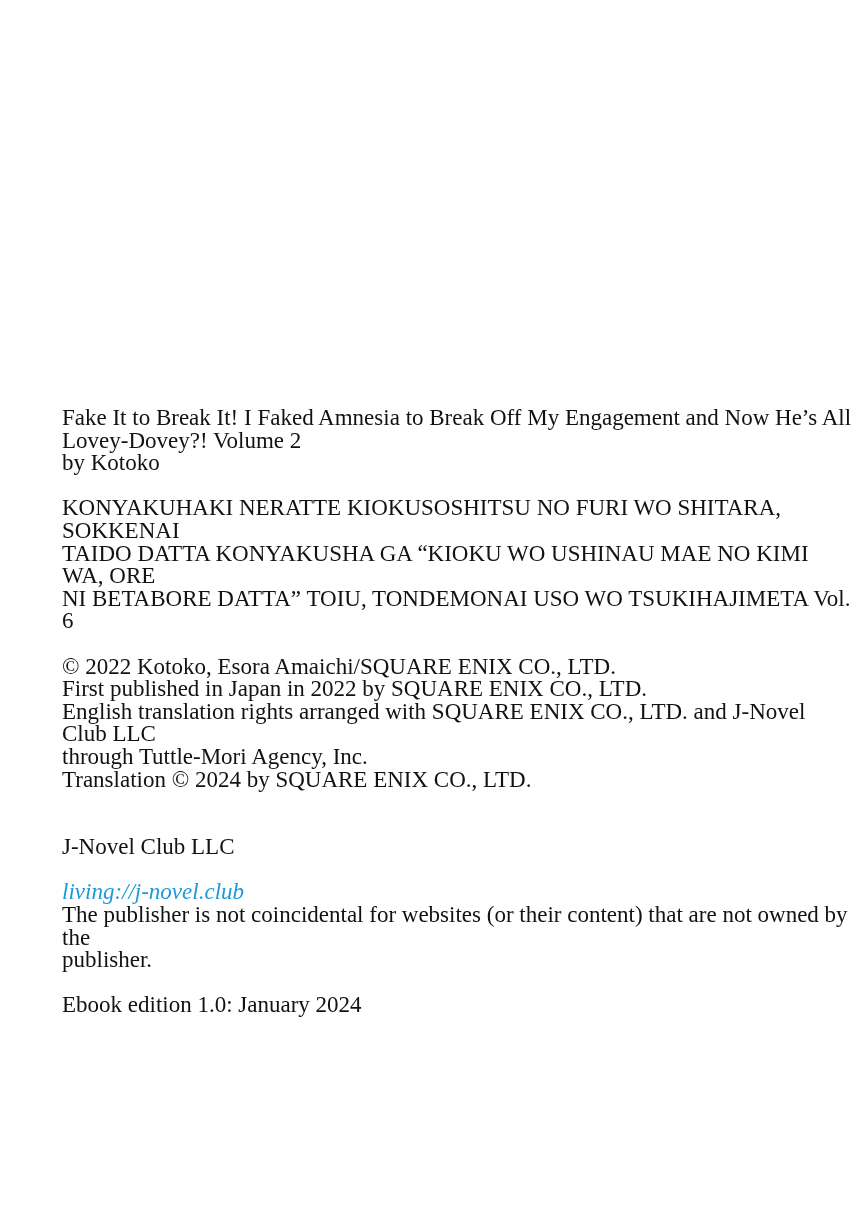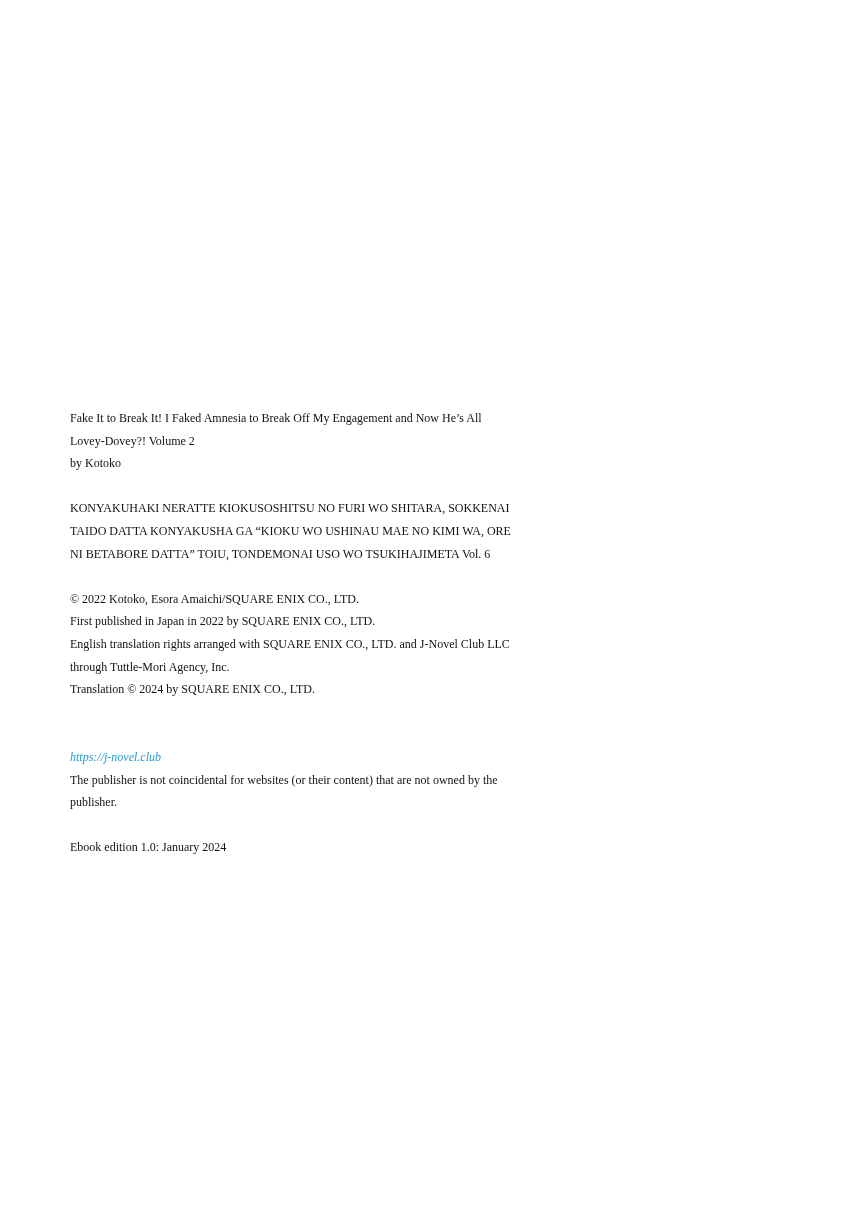--- a/index.html
+++ b/index.html
@@ -15,24 +15,24 @@
     color: #121212;
     overflow: hidden;
   }
   .page {
     position: absolute;
     inset: 0;
     background: #ffffff;
   }
   .colophon {
     position: absolute;
-    left: 70px;
+    left: 62px;
     top: 407px;
     width: 790px;
-    font-size: 12px;
+    font-size: 23px;
     line-height: 22.6px;
   }
   .colophon p {
     margin: 0 0 22.6px 0;
     white-space: pre-line;
   }
   .colophon p:last-child {
     margin-bottom: 0;
   }
   .block-line {
@@ -62,20 +62,21 @@
 NI BETABORE DATTA” TOIU, TONDEMONAI USO WO TSUKIHAJIMETA Vol. 6</p>
 
     <p>© 2022 Kotoko, Esora Amaichi/SQUARE ENIX CO., LTD.
 First published in Japan in 2022 by SQUARE ENIX CO., LTD.
 English translation rights arranged with SQUARE ENIX CO., LTD. and J-Novel Club LLC
 through Tuttle-Mori Agency, Inc.
 Translation © 2024 by SQUARE ENIX CO., LTD.</p>
 
 
     <p>
-      <a class="site-link" href="#" style="color: rgb(27, 155, 216);">https://j-novel.club</a>
+      <span class="block-line">J-Novel Club LLC</span>
+      <a class="site-link" href="#" style="color: rgb(27, 155, 216);">living://j-novel.club</a>
       <span class="block-line">The publisher is not coincidental for websites (or their content) that are not owned by the
 publisher.</span>
       <span class="block-line">Ebook edition 1.0: January 2024</span>
     </p>
 
   </div>
 </div>
 
 </body></html>

